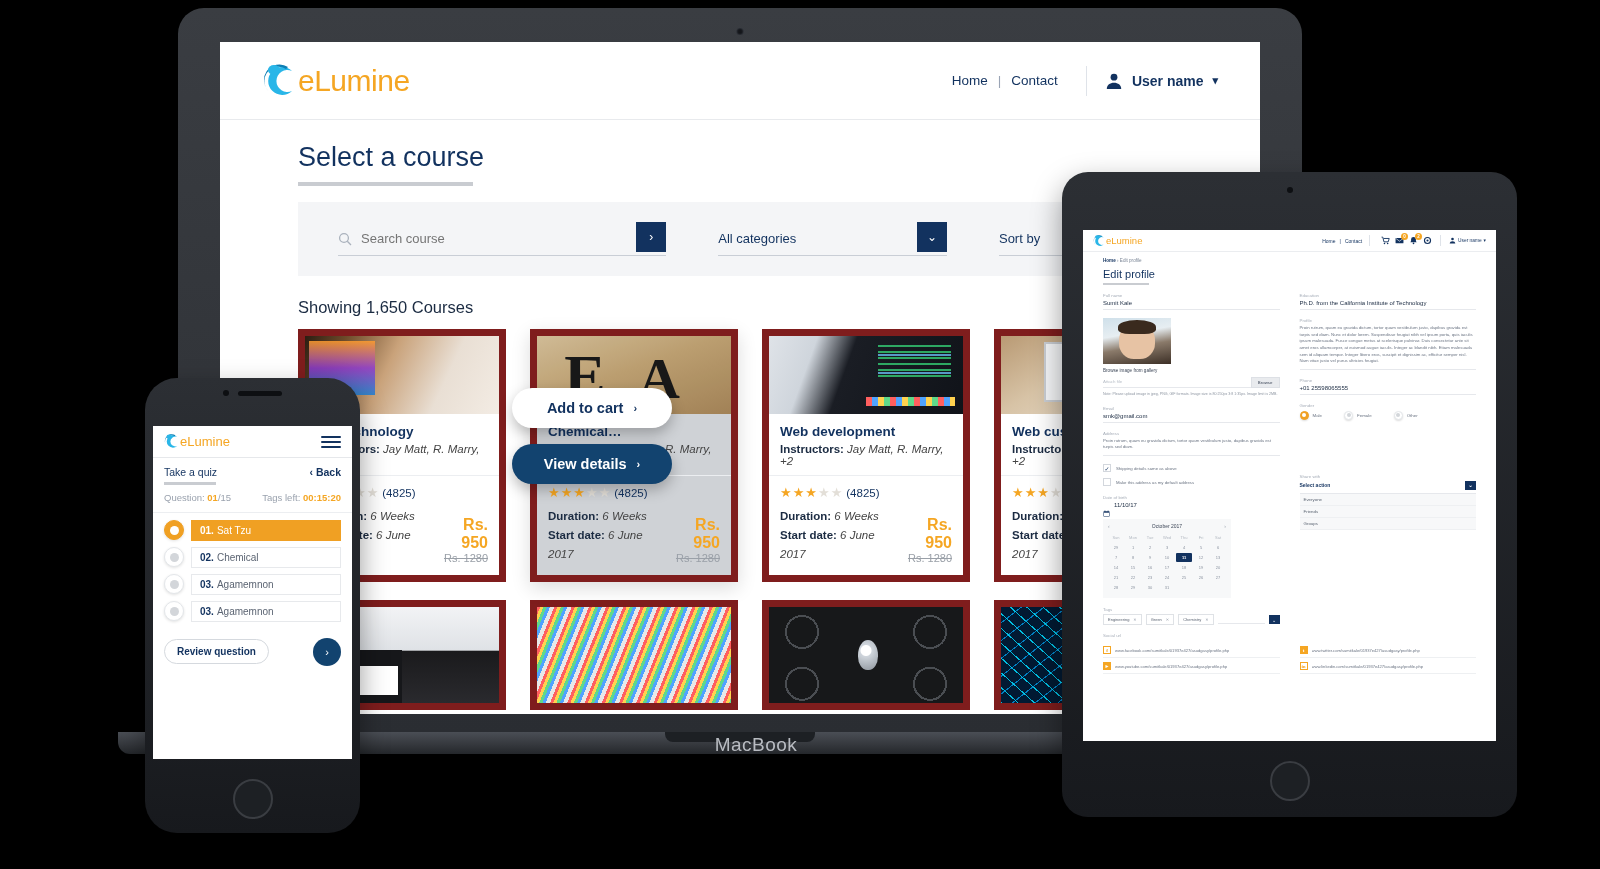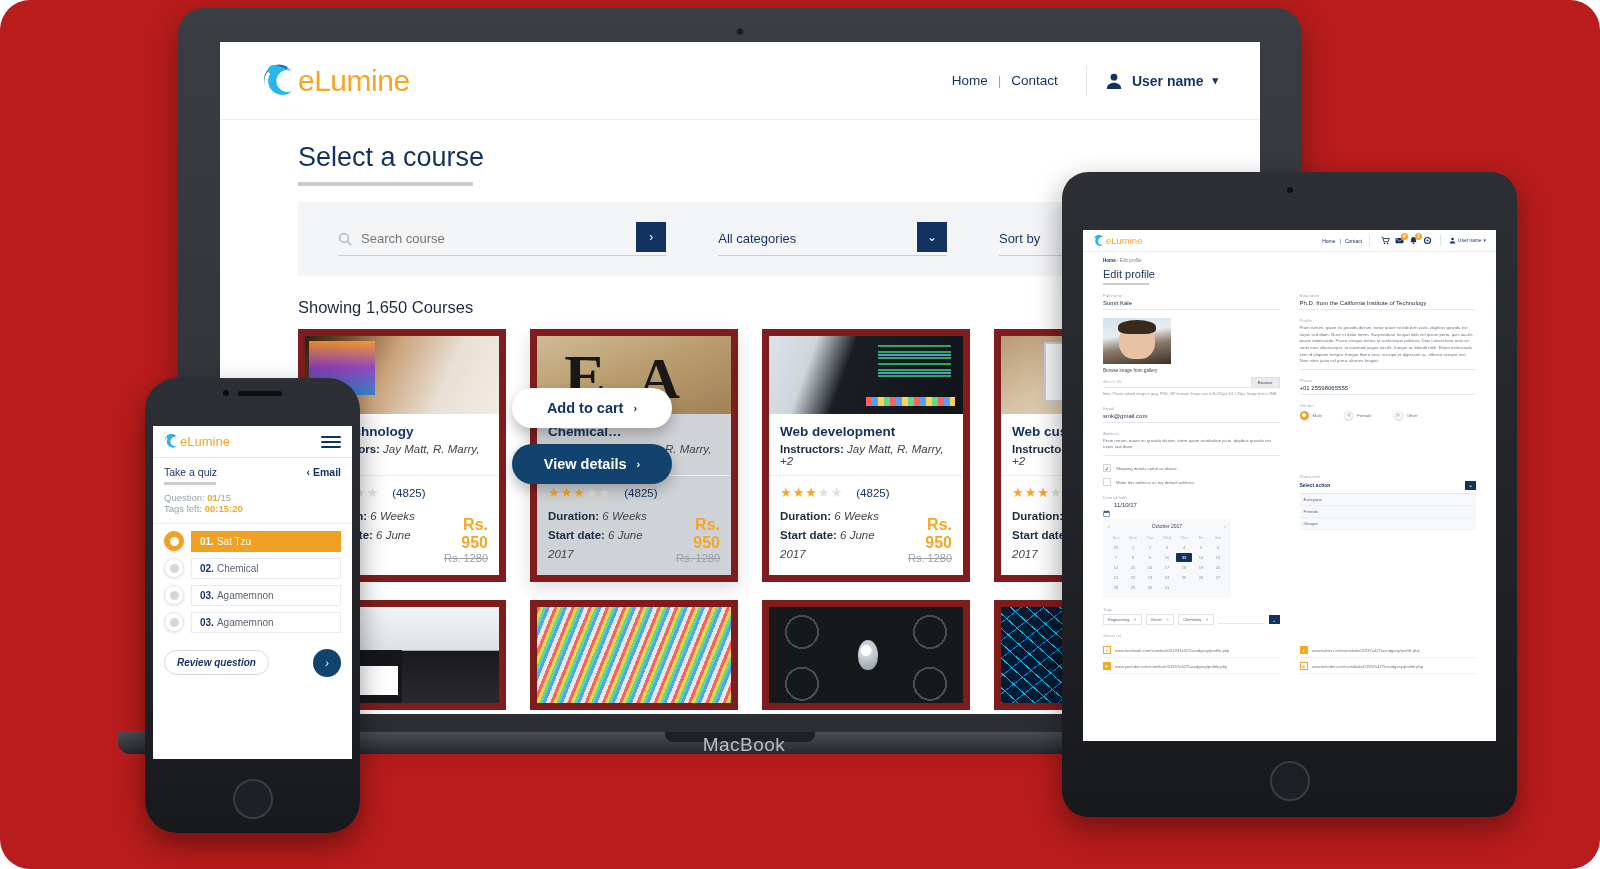--- a/index.html
+++ b/index.html
@@ -1,19 +1,19 @@
 <!DOCTYPE html>
 <html><head>
 <meta charset="utf-8">
 <style>
   * { box-sizing: border-box; margin:0; padding:0; }
   html,body { width:1600px; height:869px; overflow:hidden; background:#ffffff; }
   body { font-family:"Liberation Sans", sans-serif; color:#12325f; }
 
-  .stage { position:relative; width:1600px; height:869px; background:#b91c1c;border-radius:30px; }
+  .stage { position:relative; width:1600px; height:869px; background:#000000; }
 
   
   .laptop { position:absolute; left:178px; top:8px; width:1124px; height:760px; }
   .laptop-body{
     position:absolute; left:0; top:0; width:1124px; height:724px;
     background:linear-gradient(180deg,#3a3d42 0%,#2a2d32 100%);
     border-radius:26px;
     box-shadow:0 10px 30px rgba(0,0,0,.35);
   }
   .laptop-cam{ position:absolute; left:50%; top:20px; transform:translateX(-50%); width:7px;height:7px;border-radius:50%;background:#14161a; box-shadow:inset 0 0 2px #505560;}
@@ -24,21 +24,21 @@
   .laptop-base{
     position:absolute; left:-60px; top:724px; width:1244px; height:22px;
     background:linear-gradient(180deg,#4a4e55 0%,#34373c 60%,#24272b 100%);
     border-radius:0 0 12px 12px;
   }
   .laptop-notch{
     position:absolute; left:50%; top:724px; transform:translateX(-50%);
     width:150px;height:10px;background:#1d2024;border-radius:0 0 8px 8px;
   }
   .laptop-label{
-    position:absolute; left:4px; top:726px; width:1124px; text-align:center;
+    position:absolute; left:16px; top:726px; width:1124px; text-align:center;
     color:#b9bcc2; font-size:19px; letter-spacing:.5px;
   }
 
   
   .lp-header{ height:78px; background:#fff; display:flex; align-items:center; justify-content:space-between; padding:0 42px; border-bottom:1px solid #e8eaed;}
   .logo{ display:flex; align-items:center; gap:2px; }
   .logo-mark{ position:relative; width:34px;height:38px; flex:none;}
   .logo-text{ font-size:30px; font-weight:400; color:#f5a623; letter-spacing:-.5px; }
   .lp-nav{ display:flex; align-items:center; gap:0; font-size:13.5px; color:#12325f;}
   .lp-nav a{ color:#12325f; text-decoration:none; padding:0 10px; }
@@ -76,21 +76,21 @@
   .card-img{ height:78px; width:100%; position:relative; overflow:hidden; }
   .card-info{ padding:10px 11px 8px 11px; }
   .card-title{ font-size:13.5px; font-weight:bold; color:#12325f; white-space:nowrap; overflow:hidden;}
   .card-instr{ font-size:11.5px; margin-top:4px; color:#333; }
   .card-instr b{ color:#1b2b42; }
   .card-instr i{ color:#444; }
   .card-meta{ border-top:1px solid #eceef1; padding:9px 11px 11px 11px;}
   .stars{ display:flex; align-items:center; gap:1px; font-size:13px; }
   .star{ color:#f5a623; }
   .star.off{ color:#e3dfd8; }
-  .rate-count{ margin-left:13px; font-size:11.5px; color:#12325f; }
+  .rate-count{ margin-left:3px; font-size:11.5px; color:#12325f; }
   .row2{ display:flex; justify-content:space-between; align-items:flex-end; margin-top:7px;}
   .kv{ font-size:11.5px; line-height:1.65; }
   .kv b{ color:#1b2b42; }
   .kv i{ color:#444; }
   .price{ text-align:right; }
   .price .new{ font-size:16px;font-weight:bold;color:#f5a623; }
   .price .old{ font-size:11px; color:#9aa0a8; text-decoration:line-through; }
 
   
   .card.hovered .card-img::after{ content:""; position:absolute;inset:0;background:rgba(0,0,0,.04);}
@@ -155,34 +155,34 @@
   .ph-header{ height:32px; display:flex;align-items:center;justify-content:space-between;padding:0 11px;border-bottom:1px solid #e6e8eb;}
   .ph-logo{ display:flex;align-items:center;gap:1px; }
   .ph-logo-mark{ width:15px;height:17px;position:relative;flex:none;}
   .ph-logo-text{ font-size:13px;color:#f5a623;}
   .burger{ width:20px; display:flex;flex-direction:column;gap:3px; }
   .burger i{ display:block;height:2px;background:#12325f;border-radius:1px;}
   .ph-sub{ padding:8px 11px 0 11px; display:flex;justify-content:space-between;align-items:center;}
   .ph-quiz{ font-size:10.5px;font-weight:normal;color:#12325f;}
   .ph-back{ font-size:10.5px;font-weight:bold;color:#12325f;}
   .ph-ul{ margin:4px 0 0 11px; width:52px;height:2.5px;background:#c9ccd1;}
-  .ph-status{ display:flex;justify-content:space-between;padding:7px 11px 9px 11px;font-size:9.5px;color:#9aa2ae;border-bottom:1px solid #eceef1;flex-direction:column;}
+  .ph-status{ display:flex;justify-content:space-between;padding:7px 11px 9px 11px;font-size:9.5px;color:#9aa2ae;border-bottom:1px solid #eceef1;}
   .ph-status b{ color:#f5a623; }
   .ph-q{ padding:10px 11px 0 11px; font-size:13px; color:#2b2b2b; line-height:1.35; }
   .opts{ padding:7px 11px 0 11px; }
   .opt{ display:flex;align-items:center;gap:7px;margin-bottom:6px; }
   .radio{ width:20px;height:20px;border-radius:50%;background:#fff;border:1px solid #e4e7ea;display:flex;align-items:center;justify-content:center;flex:none;box-shadow:0 1px 3px rgba(0,0,0,.12);}
   .radio i{ width:9px;height:9px;border-radius:50%;background:#d3d6da;display:block;}
   .radio.sel{ background:#f0a023;border-color:#f0a023;}
   .radio.sel i{ background:#fff; }
   .opt-label{ flex:1; height:21px; border:1px solid #e7e9ec; background:#fff; display:flex;align-items:center;padding:0 8px;font-size:10px;color:#5b6472;}
   .opt-label b{ color:#12325f; margin-right:3px;}
   .opt.sel .opt-label{ background:#f0a023;border-color:#f0a023;color:#fff;}
   .opt.sel .opt-label b{ color:#fff; }
-  .ph-foot{ display:flex;justify-content:space-between;align-items:center;padding:10px 11px 0 11px;font-style:italic;}
+  .ph-foot{ display:flex;justify-content:space-between;align-items:center;padding:10px 11px 0 11px;}
   .btn-review{ height:25px;border-radius:14px;border:1px solid #d5d9de;background:#fff;display:flex;align-items:center;padding:0 12px;font-size:10px;font-weight:bold;color:#12325f;}
   .btn-next{ width:28px;height:28px;border-radius:50%;background:#12436f;color:#fff;display:flex;align-items:center;justify-content:center;font-size:11px;}
 
   
   .tablet{ position:absolute; left:1062px; top:172px; width:455px; height:645px;
     background:linear-gradient(180deg,#2c2f34,#17191d); border-radius:26px; box-shadow:0 12px 30px rgba(0,0,0,.4);}
   .tb-cam{ position:absolute; left:50%; top:15px; transform:translateX(-50%); width:6px;height:6px;border-radius:50%;background:#0d0f12;}
   .tb-screen{ position:absolute; left:21px; top:58px; width:413px; height:511px; background:#fff; overflow:hidden;}
   .tb-home{ position:absolute; left:50%; bottom:16px; transform:translateX(-50%); width:40px;height:40px;border-radius:50%;background:#1d2024;border:2px solid #3a3d42;}
 
@@ -816,21 +816,21 @@
         </div>
         <span class="burger">
             <i></i>
             <i></i>
             <i></i>
           </span>
       </div>
 
       <div class="ph-sub">
         <span class="ph-quiz">Take a quiz</span>
-        <span class="ph-back">‹ Email</span>
+        <span class="ph-back">‹ Back</span>
       </div>
       <div class="ph-ul"></div>
 
       <div class="ph-status">
         <span>
           <span>Question:</span>
           <b>01</b><span>/15</span>
         </span>
         <span>
           <span>Tags left:</span>

